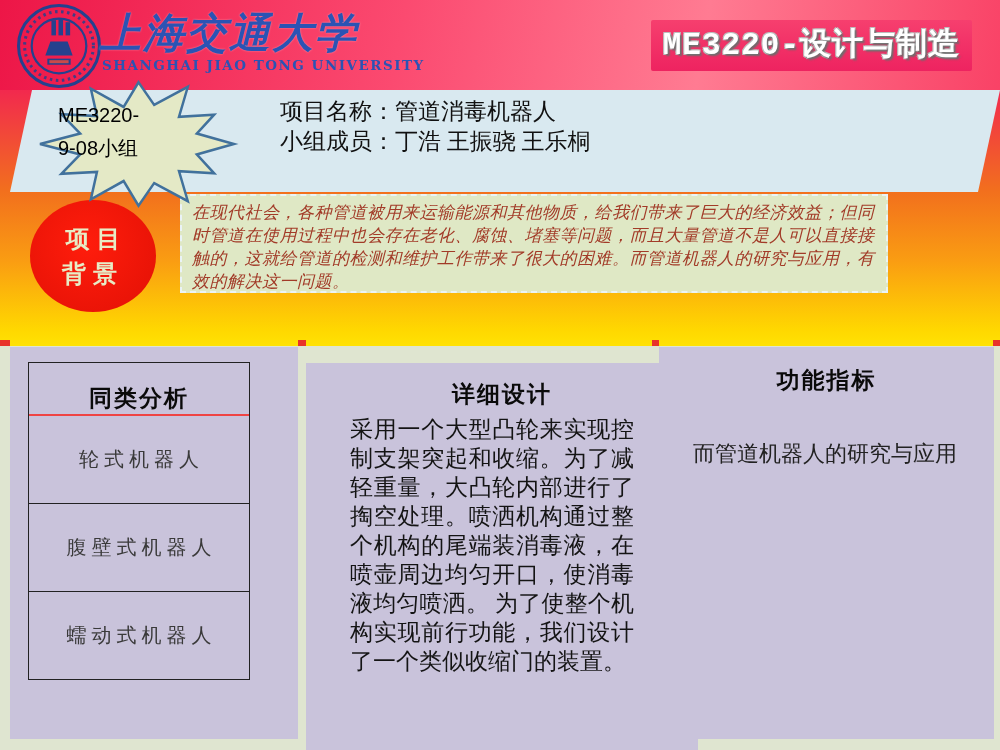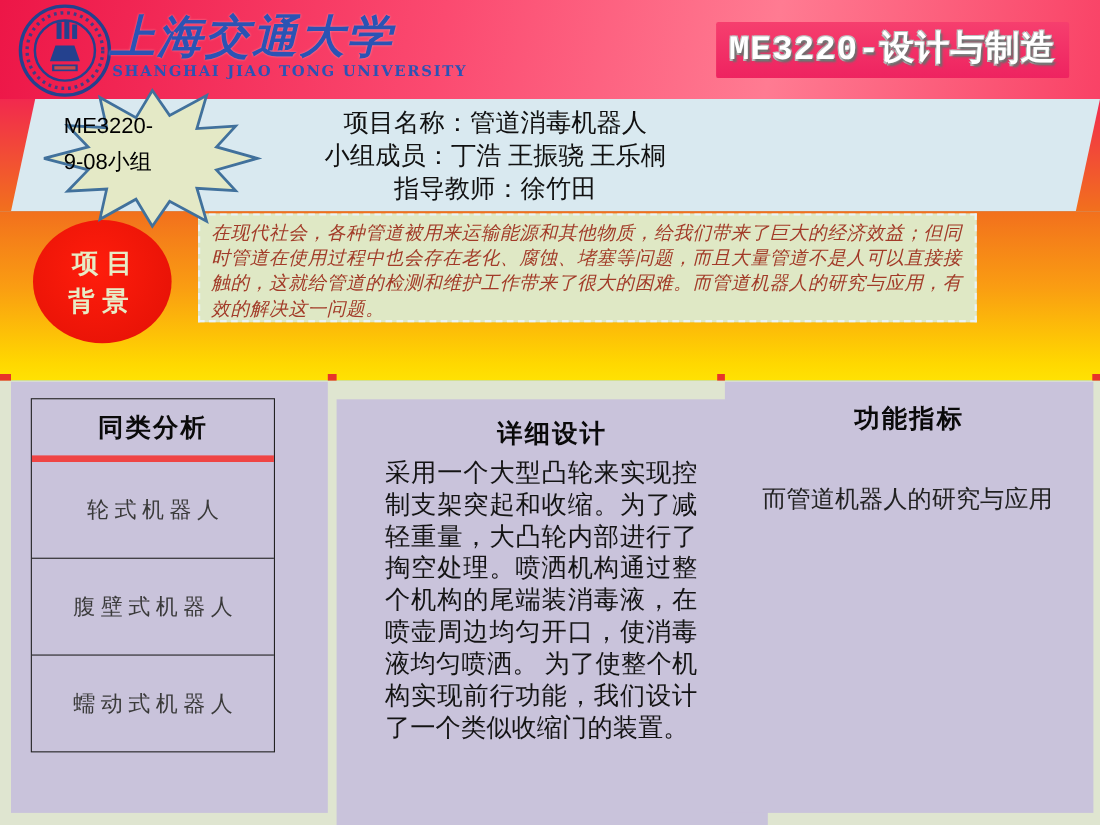--- a/index.html
+++ b/index.html
@@ -1,17 +1,17 @@
 <!DOCTYPE html>
 <html><head>
 <meta charset="utf-8">
 <style>
   html,body{margin:0;padding:0;background:#333;}
   #slide{position:relative;width:1000px;height:750px;overflow:hidden;
-         font-family:"Liberation Sans",sans-serif;background:#7dd3fc;}
+         font-family:"Liberation Sans",sans-serif;background:#0ea5e9;}
 
   
   .header{position:absolute;left:0;top:0;width:1000px;height:90px;
           background:linear-gradient(100deg,#ed1647 0%,#fb4a70 40%,#ff7b92 70%,#f94266 100%);}
   .logo{position:absolute;left:16px;top:3px;width:86px;height:86px;}
   .uni-cn{position:absolute;left:100px;top:6px;width:420px;
           font-family:"DejaVu Serif",serif;font-style:italic;font-weight:bold;
           font-size:41px;color:#2b53b4;letter-spacing:2px;
           text-shadow:0 0 2px rgba(255,255,255,.45);}
   .uni-en{position:absolute;left:102px;top:57px;font-family:"DejaVu Serif",serif;
@@ -20,22 +20,22 @@
           background:linear-gradient(#f63f6e,#ee2360);border-radius:2px;}
   .course-title{font-family:Liberation Mono, monospace;font-weight:bold;font-size:31px;
           color:#ffffff;letter-spacing:1px;
           text-shadow:2px 2px 2px #6d6d6d,-1px -1px 0 #bdbdbd,1px -1px 0 #bdbdbd,-1px 1px 0 #bdbdbd;}
 
   
   .banner-band{position:absolute;left:0;top:90px;width:1000px;height:102px;
           background:linear-gradient(#f2294e,#f2701d);}
   .banner{position:absolute;left:0;top:0;width:1000px;height:102px;background:#d9e9f0;
           clip-path:polygon(3.2% 0,100% 0,97.8% 100%,1% 100%);}
-  .project-info{position:absolute;left:295px;top:7px;font-size:23px;line-height:30px;
-          color:#111;font-family:"Liberation Serif",serif;text-align:center;}
+  .project-info{position:absolute;left:280px;top:7px;font-size:23px;line-height:30px;
+          color:#111;font-family:"Liberation Serif",serif;}
 
   
   .starburst{position:absolute;left:36px;top:78px;width:205px;height:132px;z-index:5;}
   .starburst svg{width:100%;height:100%;}
   .star-label{position:absolute;left:58px;top:99px;z-index:6;font-size:20px;line-height:33px;
           color:#000;white-space:pre-line;font-family:"Liberation Sans",sans-serif;}
 
   
   .orange-sec{position:absolute;left:0;top:192px;width:1000px;height:154px;
           background:linear-gradient(#f2701d,#fa9d12 45%,#ffd800 90%,#ffe203);}
@@ -58,21 +58,21 @@
   .panel-3{left:659px;width:335px;}
   .accent{position:absolute;top:-6px;height:6px;background:#e8332a;}
   .acc-a{left:0;width:10px;} .acc-b{left:298px;width:8px;}
   .acc-c{left:652px;width:7px;} .acc-d{left:993px;width:7px;}
 
   .col-title{font-family:"Liberation Sans",sans-serif;font-weight:bold;font-size:23px;
           color:#0a0a0a;text-align:center;letter-spacing:2px;}
 
   
   .a-table{position:absolute;left:18px;top:15px;width:220px;border:1.5px solid #222;}
-  .a-head{height:51px;border-bottom:6px solid #ef4444;display:flex;align-items:center;justify-content:center;}
+  .a-head{height:51px;border-bottom:2px solid #ef4444;display:flex;align-items:flex-end;justify-content:center;}
   .a-row{height:87px;border-bottom:1.5px solid #222;display:flex;align-items:center;justify-content:center;
           font-family:"Liberation Serif",serif;font-size:20px;color:#3a3a3a;letter-spacing:5px;text-indent:5px;}
   .a-row:last-child{border-bottom:none;}
 
   
   .design-title{position:absolute;left:0;top:16px;width:100%;}
   .design-body{position:absolute;left:44px;top:52px;width:284px;
           font-family:"Liberation Serif",serif;font-size:23px;line-height:29px;color:#141414;
           text-align:justify;}
 
@@ -109,21 +109,20 @@
     <div class="course-box">
       <span class="course-title">ME3220-设计与制造</span>
     </div>
   </div>
 
   <div class="banner-band">
     <div class="banner">
       <div class="project-info">
         <div>项目名称：管道消毒机器人</div>
         <div>小组成员：丁浩 王振骁  王乐桐</div>
-        <div>指导教师：徐竹田</div>
       </div>
     </div>
   </div>
 
   <div class="starburst">
     <svg viewBox="0 0 200 124" preserveAspectRatio="none">
       <polygon fill="#e4e9c6" stroke="#41719c" stroke-width="2.4" points="193,62 156.9,52.2 173.8,34.5 139.5,36.5 148.1,8.3 115.3,25.3 100,4
                 85.5,27.2 53.5,10 59.5,35.8 24.8,34 43.1,52.2 3.9,62 43.1,71.8
                 24.8,90 59.5,88.2 53.5,114 85.5,96.8 100,120 115.3,98.7 148.1,115.7
                 139.5,87.5 173.8,89.5 156.9,71.8"></polygon>

